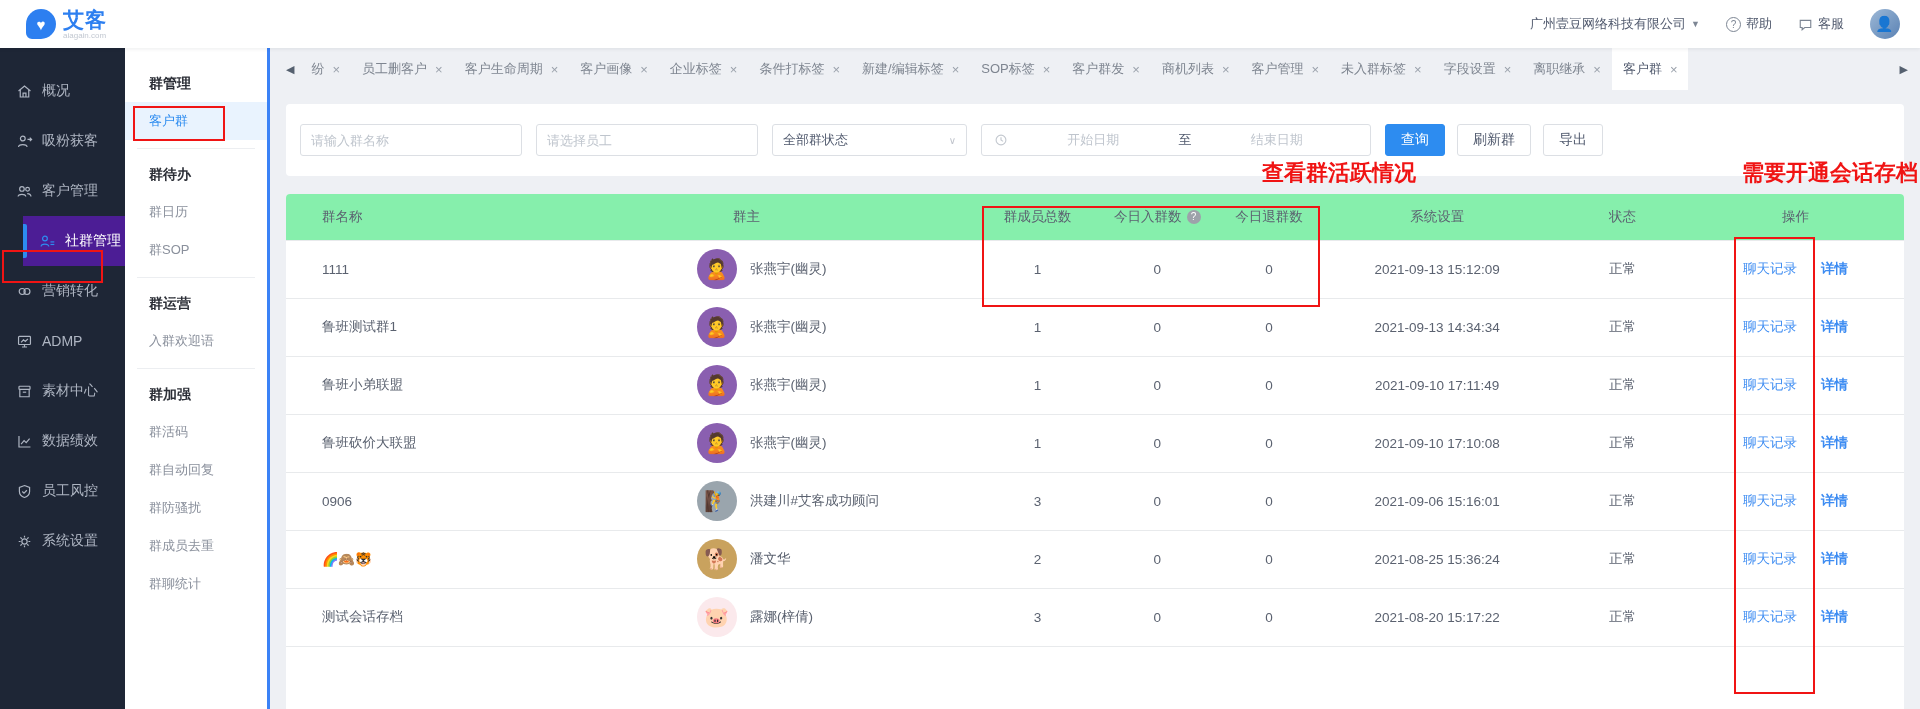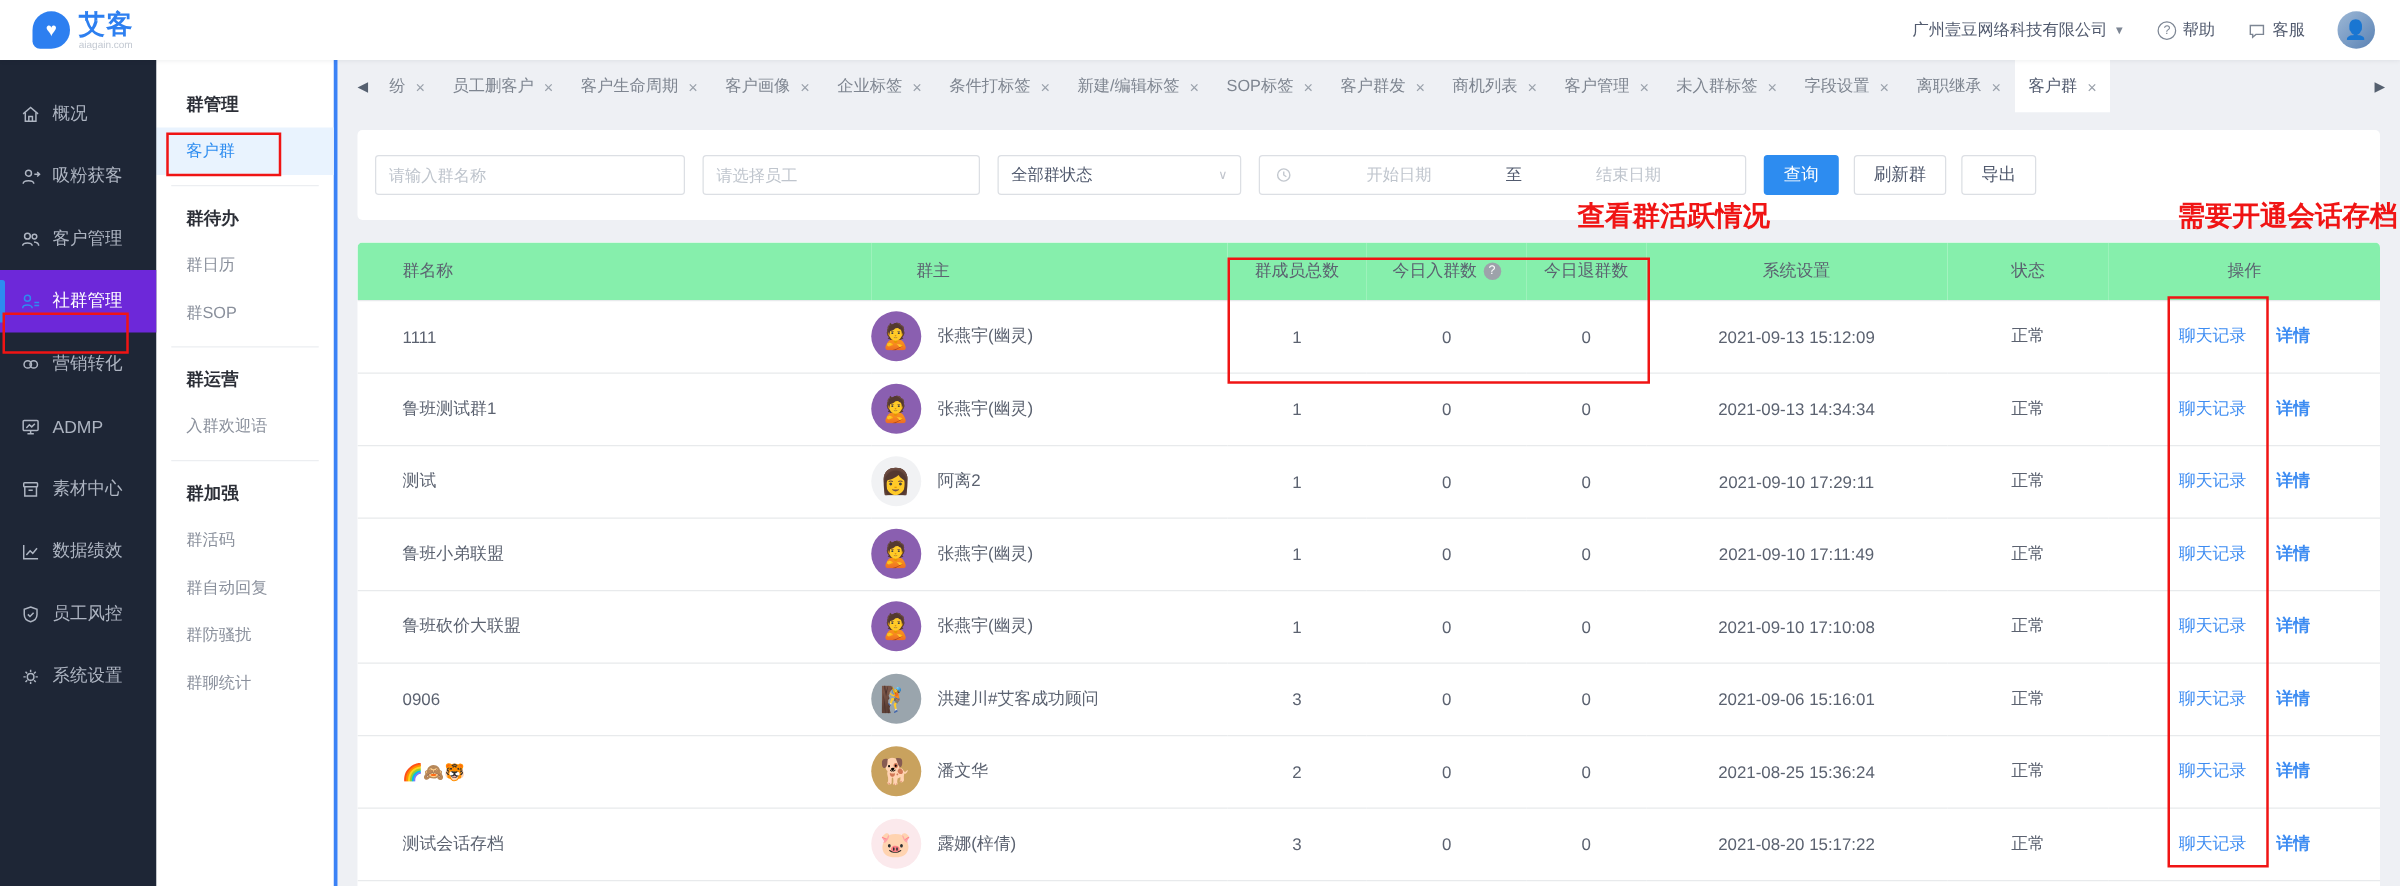--- a/index.html
+++ b/index.html
@@ -26,21 +26,21 @@
   .user-avatar { width:30px; height:30px; border-radius:50%;
                  background:linear-gradient(135deg,#9db8d6,#5a82b4); display:flex; align-items:center;
                  justify-content:center; font-size:15px; color:#fff; }
 
   
   .sidenav { position:absolute; left:0; top:48px; width:125px; height:661px; background:#1e2636;
              padding-top:18px; z-index:10; }
   .nav-item { height:50px; display:flex; align-items:center; gap:9px; padding-left:16px;
               color:#aeb5c2; font-size:14px; cursor:pointer; position:relative; }
   .nav-item .nav-icon { width:17px; height:17px; display:inline-flex; color:#aeb5c2; }
-  .nav-item.active { background:#6d28d9; color:#fff; }
+  .nav-item.active { background:#4c1d95; color:#fff;margin-left:23px; }
   .nav-item.active::before { content:""; position:absolute; left:0; top:8px; bottom:8px; width:4px;
                              background:#2d8cf0; border-radius:0 2px 2px 0; }
   .nav-item.active .nav-icon { color:#2d8cf0; }
   .nav-icon svg { width:17px; height:17px; }
 
   
   .submenu { position:absolute; left:125px; top:48px; width:145px; height:661px; background:#fff;
              border-right:3px solid #3b82f6; padding-top:18px; z-index:9; }
   .sm-title { font-size:14px; font-weight:bold; color:#2c2f37; padding:9px 0 9px 24px; }
   .sm-item { font-size:13px; color:#8a909c; padding:10px 0 10px 24px; cursor:pointer; }
@@ -239,20 +239,21 @@
       <div class="sm-item">群日历</div>
       <div class="sm-item">群SOP</div>
       <div class="sm-divider"></div>
       <div class="sm-title">群运营</div>
       <div class="sm-item">入群欢迎语</div>
       <div class="sm-divider"></div>
       <div class="sm-title">群加强</div>
       <div class="sm-item">群活码</div>
       <div class="sm-item">群自动回复</div>
       <div class="sm-item">群防骚扰</div>
+      <div class="sm-item">群成员去重</div>
       <div class="sm-item">群聊统计</div>
     </aside>
 
   <div class="main">
     <div class="tabbar">
       <span class="tab-arrow">◀</span>
       <div class="tabs" id="tabs">
           <div class="tab">
             <span class="tab-label">纷</span>
             <span class="tab-close">×</span>
@@ -311,21 +312,21 @@
           </div>
           <div class="tab active">
             <span class="tab-label">客户群</span>
             <span class="tab-close">×</span>
           </div>
         </div>
       <span class="tab-arrow">▶</span>
     </div>
 
     <div class="filter-card">
-      <input class="ctl" style="width: 248px;" placeholder="请输入群名称">
+      <input class="ctl" style="width: 222px;" placeholder="请输入群名称">
       <input class="ctl" style="width: 222px;" placeholder="请选择员工">
       <div class="ctl ctl-select">
         <span>全部群状态</span>
         <span class="sel-caret">∨</span>
       </div>
       <div class="ctl ctl-date">
         <span class="clock-ico">
           <svg viewBox="0 0 20 20" fill="none" stroke="currentColor" stroke-width="1.6">
               <circle cx="10" cy="10" r="7"></circle>
               <path d="M10 6 V10 L13 12"></path>
@@ -406,35 +407,20 @@
                 </div>
               </td>
               <td class="ac">1</td>
               <td class="ac">0</td>
               <td class="ac">0</td>
               <td class="ac">2021-09-13 14:34:34</td>
               <td class="ac">正常</td>
               <td class="ac c-act"><a class="link">聊天记录</a><a class="link">详情</a></td>
             </tr>
             <tr>
-              <td class="al">测试</td>
-              <td>
-                <div class="c-owner">
-                  <span class="avatar" style="background: rgb(241, 242, 244);">👩</span>
-                  <span class="owner-name">阿离2</span>
-                </div>
-              </td>
-              <td class="ac">1</td>
-              <td class="ac">0</td>
-              <td class="ac">0</td>
-              <td class="ac">2021-09-10 17:29:11</td>
-              <td class="ac">正常</td>
-              <td class="ac c-act"><a class="link">聊天记录</a><a class="link">详情</a></td>
-            </tr>
-            <tr>
               <td class="al">鲁班小弟联盟</td>
               <td>
                 <div class="c-owner">
                   <span class="avatar" style="background: rgb(138, 95, 176);">🙎</span>
                   <span class="owner-name">张燕宇(幽灵)</span>
                 </div>
               </td>
               <td class="ac">1</td>
               <td class="ac">0</td>
               <td class="ac">0</td>

